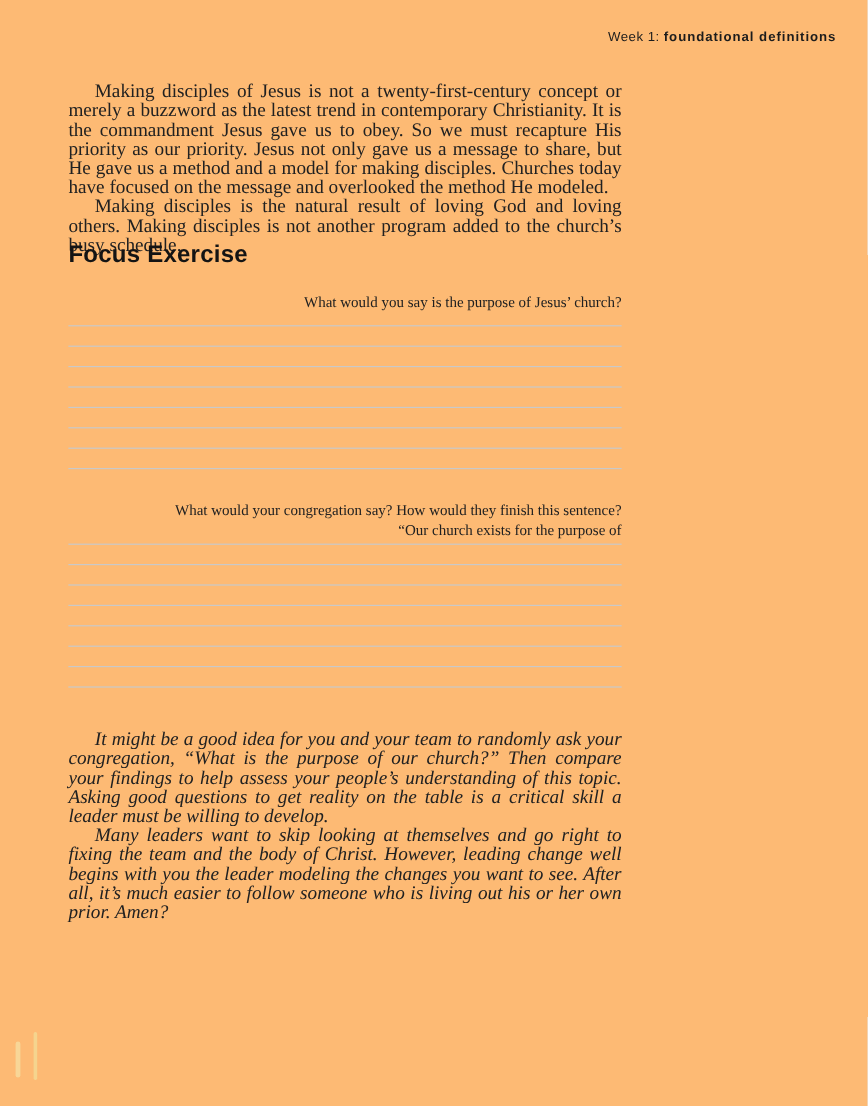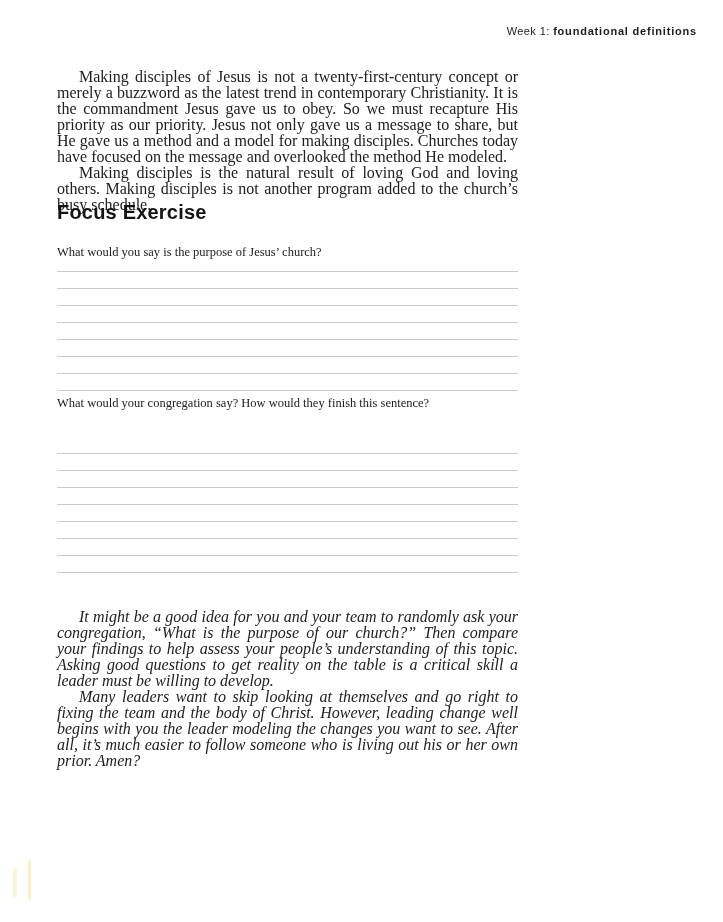--- a/index.html
+++ b/index.html
@@ -1,20 +1,20 @@
 <!DOCTYPE html>
 <html><head>
 <meta charset="utf-8">
 <style>
   html, body { margin: 0; padding: 0; background: #e8e8e8; }
   #page {
     position: relative;
     width: 723px;
     height: 922px;
-    background: #ffffff;
+    background: #fdba74;
     margin: 0 auto;
     overflow: hidden;
     font-family: "Liberation Serif", serif;
     color: #222222;
   }
 
   
   .running-head {
     position: absolute;
     top: 25px;
@@ -64,22 +64,22 @@
   
   .question {
     position: absolute;
     left: 57px;
     width: 461px;
     font-size: 12.5px;
     line-height: 17px;
     color: #212121;
   }
   .question p { margin: 0; }
-  .q1 { top: 244px; }
-  .q2 { top: 395px; }
+  .q1 { top: 244px; text-align: right; }
+  .q2 { top: 417px; text-align: right; }
 
   
   .lines {
     position: absolute;
     left: 57px;
     width: 461px;
   }
   .lines .rule {
     height: 16px;
     border-bottom: 1px solid #c9c9c9;
@@ -133,20 +133,21 @@
       <div class="rule"></div>
       <div class="rule"></div>
       <div class="rule"></div>
       <div class="rule"></div>
       <div class="rule"></div>
       <div class="rule"></div>
     </div>
 
   <div class="question q2">
     <p>What would your congregation say? How would they finish this sentence?</p>
+    <p>“Our church exists for the purpose of</p>
   </div>
 
   <div class="lines lines2">
     <div class="rule"></div>
   <div class="rule"></div>
       <div class="rule"></div>
       <div class="rule"></div>
       <div class="rule"></div>
       <div class="rule"></div>
       <div class="rule"></div>

